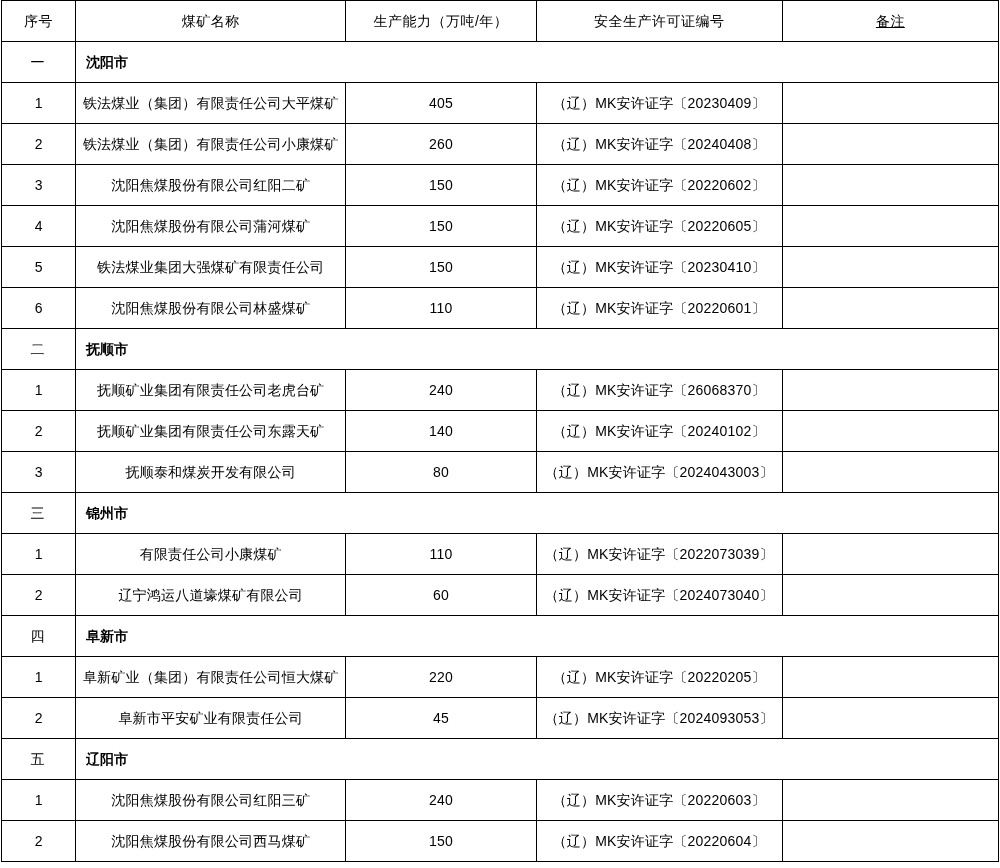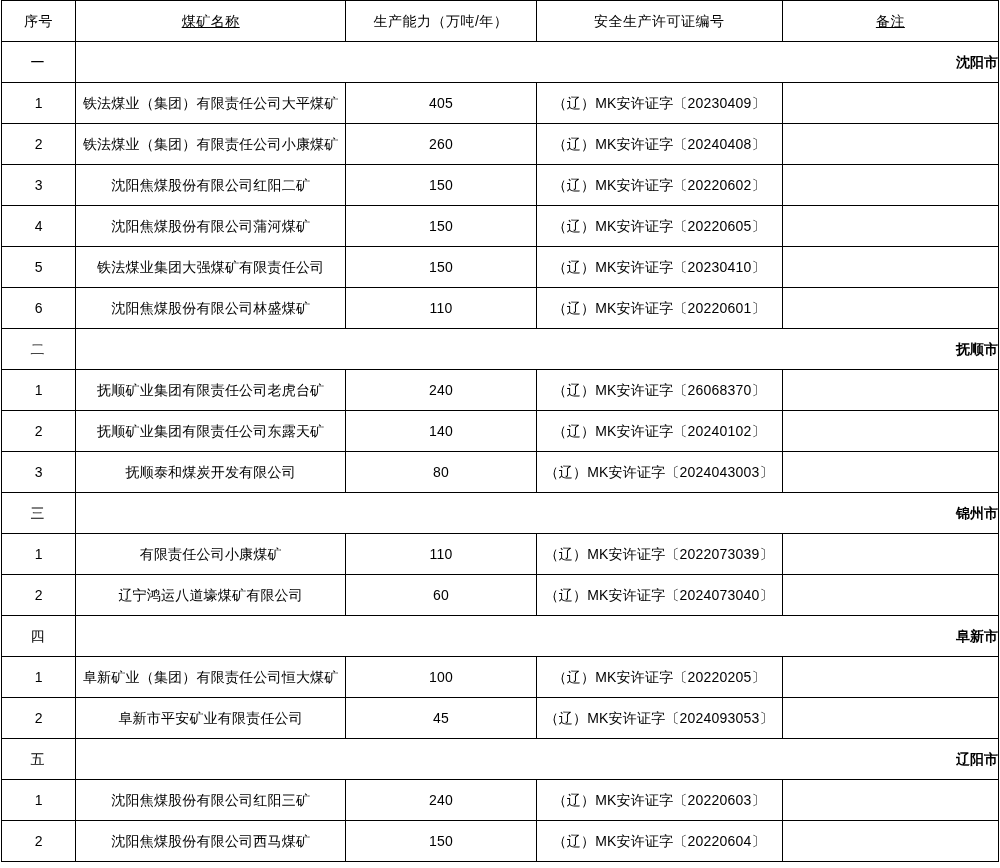--- a/index.html
+++ b/index.html
@@ -32,34 +32,34 @@
   thead th {
     height: 40px;
     font-weight: bold;
     font-size: 15px;
     letter-spacing: 0.5px;
   }
   tbody td {
     height: 40px;
   }
   .col-no      { width: 74px; }
-  .col-name    { width: 270px; text-decoration: underline; }
+  .col-name    { width: 270px; }
   .col-cap     { width: 190px; }
   .col-license { width: 246px; }
   .col-remark  { width: 216px; text-decoration: underline; }
 
   tr.region-row td {
     height: 40px;
   }
   tr.region-row td.region-label {
     text-align: center;
     letter-spacing: 2px;
   }
   tr.region-row td.region-name {
-    text-align: right;
+    text-align: left;
     padding-left: 10px;
     font-weight: bold;
   }
   td.name-cell {
     letter-spacing: 0.2px;
   }
   td.cap-cell, td.license-cell {
     letter-spacing: 0.2px;
   }
   td.remark-cell { }
@@ -174,21 +174,21 @@
         <td class="license-cell">（辽）MK安许证字〔2024073040〕</td>
         <td class="remark-cell"></td>
       </tr>
       <tr class="region-row">
         <td class="region-label">四</td>
         <td class="region-name" colspan="4">阜新市</td>
       </tr>
       <tr>
         <td class="no-cell">1</td>
         <td class="name-cell">阜新矿业（集团）有限责任公司恒大煤矿</td>
-        <td class="cap-cell">100</td>
+        <td class="cap-cell">220</td>
         <td class="license-cell">（辽）MK安许证字〔20220205〕</td>
         <td class="remark-cell"></td>
       </tr>
       <tr>
         <td class="no-cell">2</td>
         <td class="name-cell">阜新市平安矿业有限责任公司</td>
         <td class="cap-cell">45</td>
         <td class="license-cell">（辽）MK安许证字〔2024093053〕</td>
         <td class="remark-cell"></td>
       </tr>

